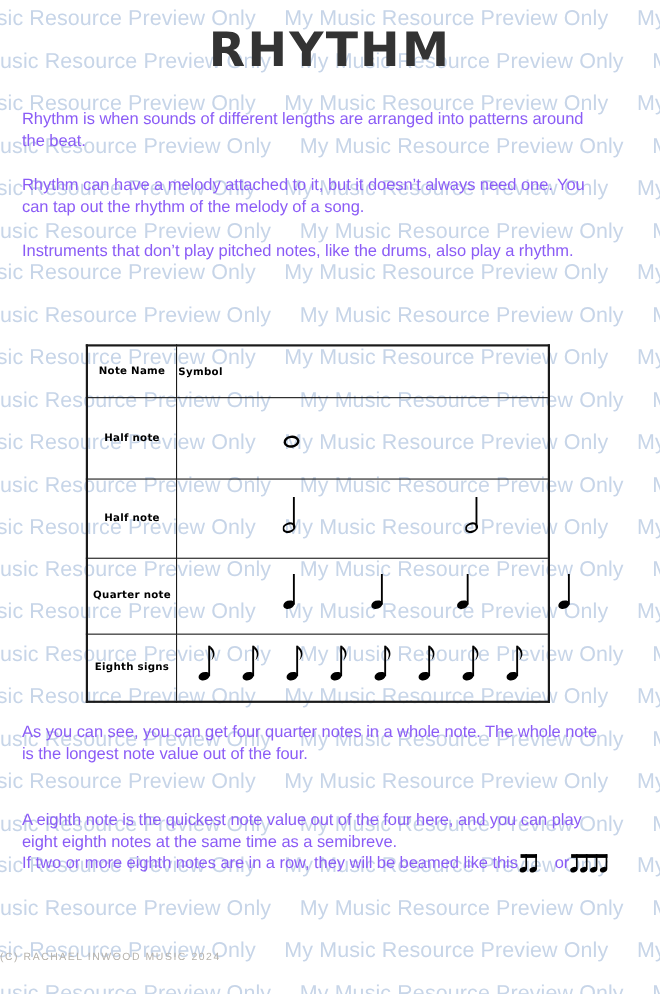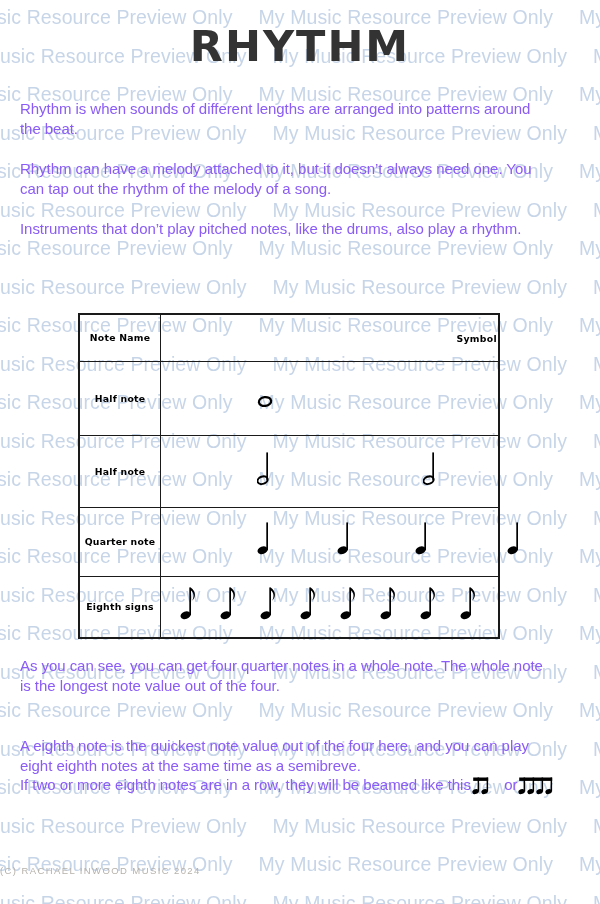--- a/index.html
+++ b/index.html
@@ -120,21 +120,21 @@
     width: 335px;
     position: relative;
   }
   tr.row-header td { height: 44px; }
   tr.row-whole  td { height: 71px; }
   tr.row-half   td { height: 69px; }
   tr.row-quarter td { height: 66px; }
   tr.row-eighth td { height: 58px; }
 
   td.col-symbol.header-symbol {
-    text-align: right;
+    text-align: left;
     font-family: "DejaVu Sans", sans-serif;
     font-weight: bold;
     font-size: 9.3px;
     letter-spacing: 0.3px;
     color: #000000;
   }
 
   .symbol-cell-inner {
     position: relative;
     width: 100%;

